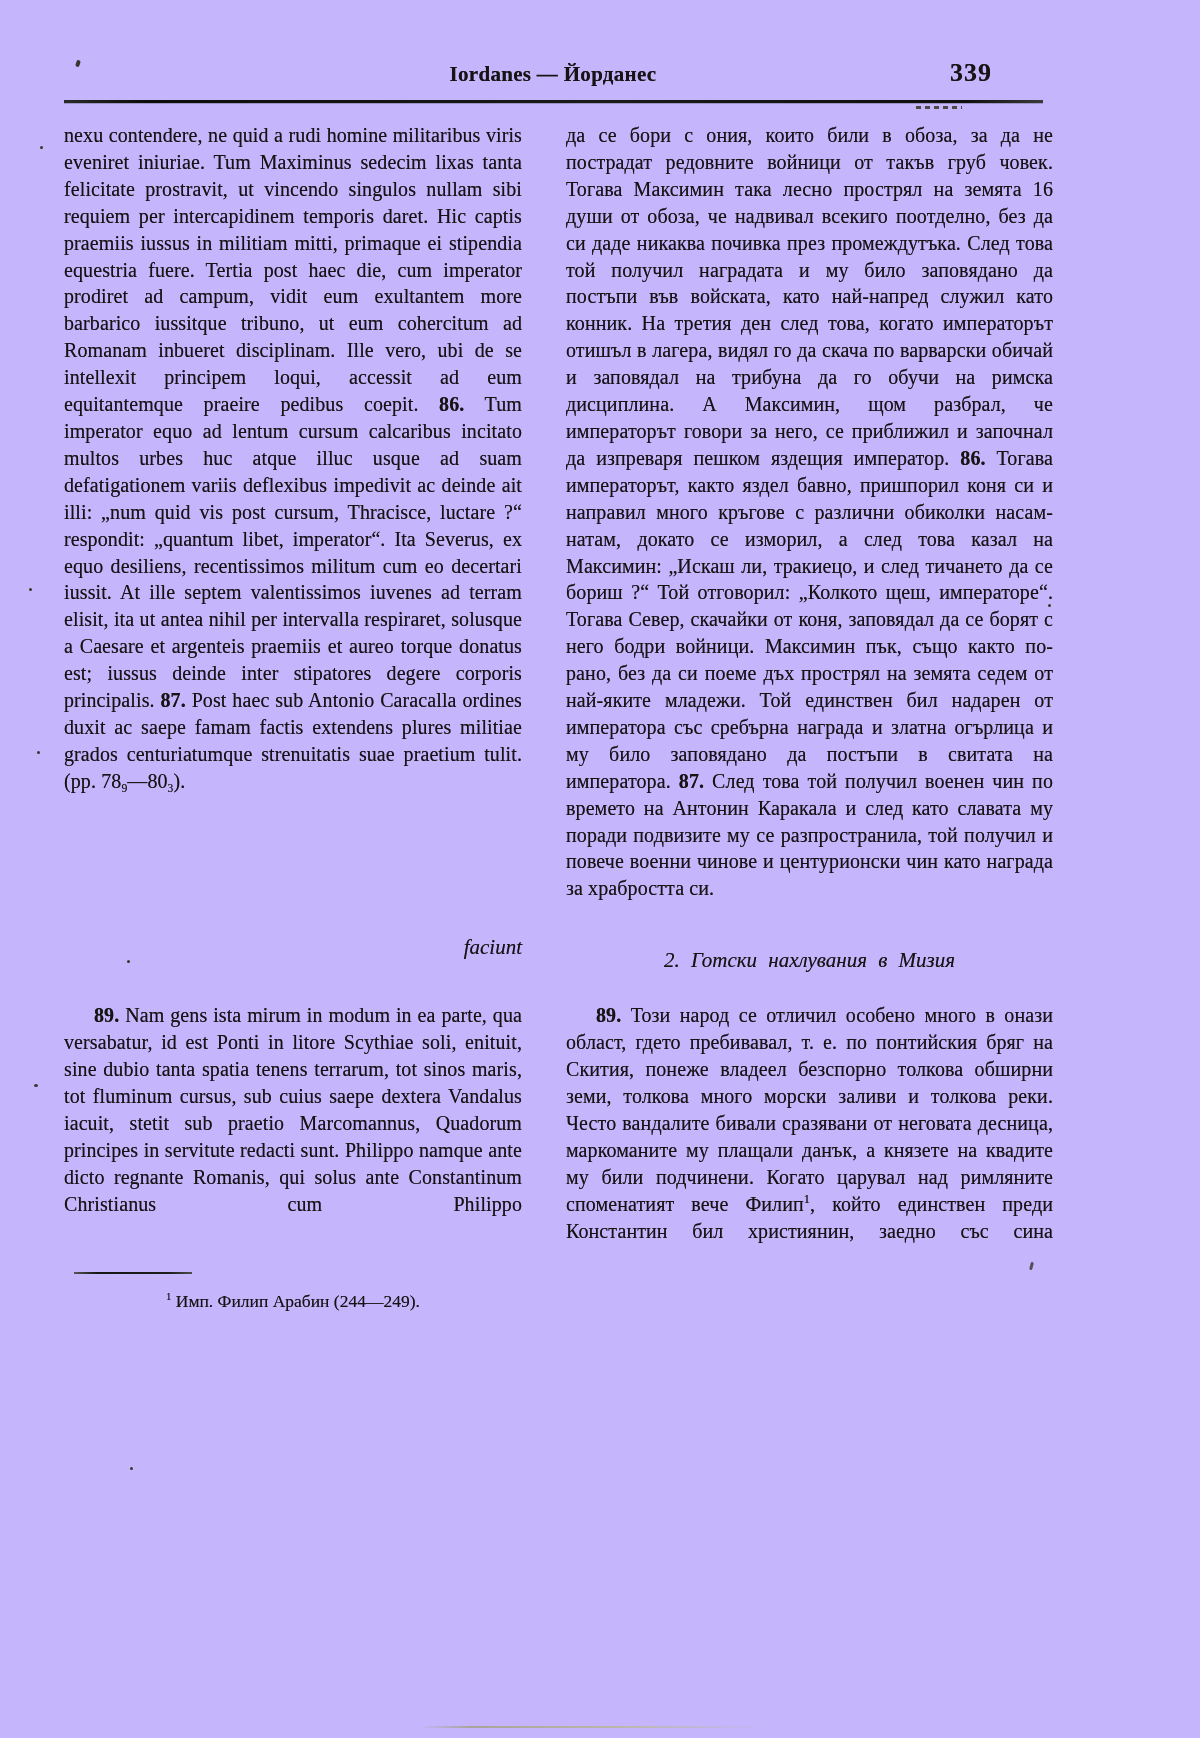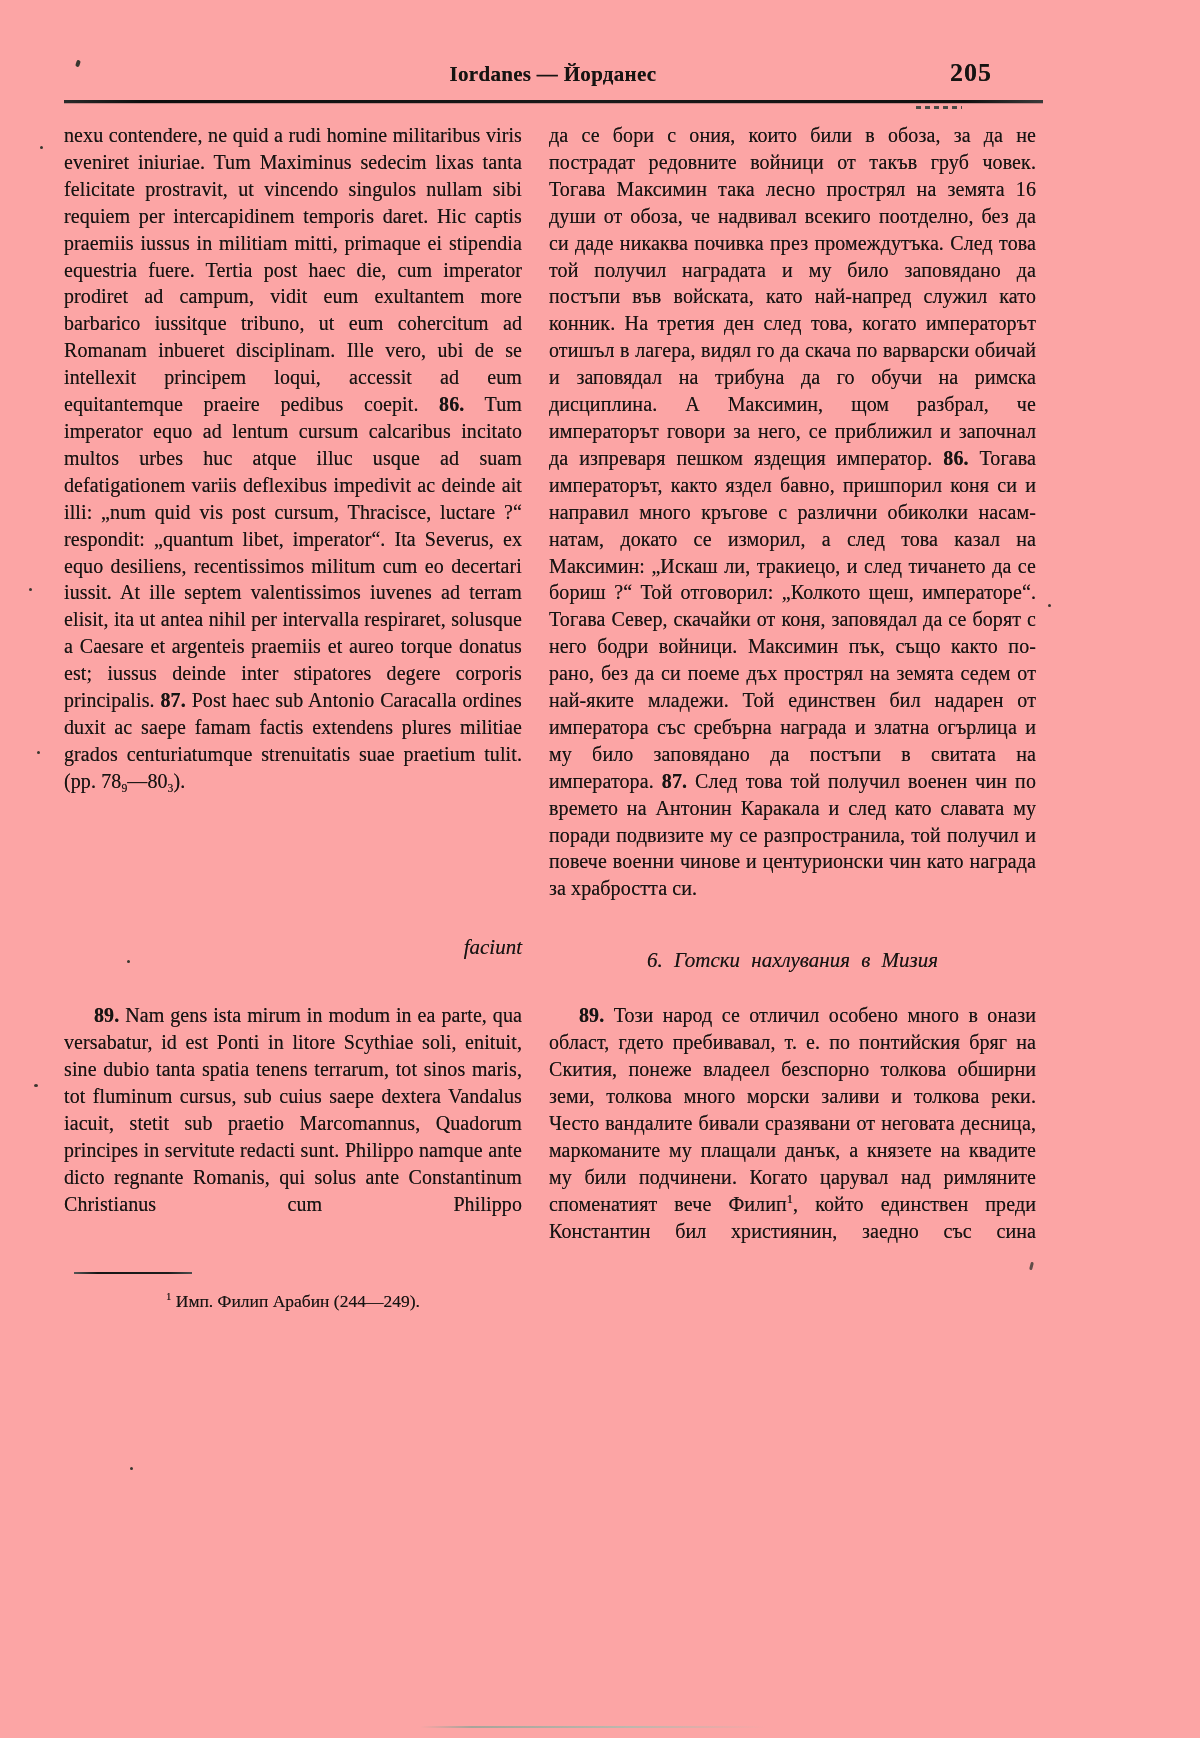--- a/index.html
+++ b/index.html
@@ -3,21 +3,21 @@
 <meta charset="utf-8">
 <style>
   html,body{margin:0;padding:0;}
   body{
     width:1200px;height:1738px;
     background:#fbfaf6;
     font-family:"Liberation Serif","DejaVu Serif",serif;
     color:#161412;
     overflow:hidden;
   }
-  .page{position:relative;width:1200px;height:1738px;background:#fca5a5;}
+  .page{position:relative;width:1200px;height:1738px;background:#c4b5fd;}
   
   .header{position:absolute;left:64px;top:62px;width:978px;height:40px;}
   .running-title{
     position:absolute;left:0;right:0;text-align:center;
     font-size:21px;font-weight:700;letter-spacing:.3px;
     text-shadow:0 0 .5px rgba(0,0,0,.6);
   }
   .page-number{
     position:absolute;right:50px;top:-4px;
     font-size:26px;font-weight:700;letter-spacing:1px;
@@ -28,21 +28,21 @@
     background:linear-gradient(90deg,#2a2a2a,#0d0d0d 8%,#1a1a1a 55%,#0f0f0f 92%,#3a3a3a);
     box-shadow:0 1px 0 rgba(40,40,40,.25);
   }
   .header-rule-dash{
     position:absolute;left:916px;top:106px;width:46px;height:3px;
     background:repeating-linear-gradient(90deg,#4a4a46 0 5px,transparent 5px 9px);
   }
   
   .text-grid{
     position:absolute;left:64px;top:122px;width:978px;
-    display:grid;grid-template-columns:458px 487px;column-gap:27px;
+    display:grid;grid-template-columns:458px 487px;column-gap:44px;
   }
   .para{
     margin:0;font-size:20px;line-height:26.9px;
     text-align:justify;letter-spacing:.1px;
     text-shadow:0 0 .5px rgba(0,0,0,.55);
   }
   .p89{text-indent:30px;text-align-last:justify;}
   .para b{font-weight:700;}
   .para sup,.footnote sup{font-size:62%;line-height:0;vertical-align:super;}
   .para sub{font-size:58%;line-height:0;vertical-align:-4px;}
@@ -81,36 +81,36 @@
     background:linear-gradient(90deg,transparent,#a8a49a 15%,#bcb8ae 60%,transparent);
   }
 </style>
 </head>
 <body>
 
 <div class="page">
 
   <div class="header">
     <div class="running-title">Iordanes — Йорданес</div>
-    <div class="page-number">205</div>
+    <div class="page-number">339</div>
   </div>
   <div class="header-rule"></div>
   <div class="header-rule-dash"></div>
 
   <div class="text-grid">
 
     <p class="para"><span>nexu contendere, ne quid a rudi homine militaribus viris eveniret iniuriae. Tum Maximinus sedecim lixas tanta felicitate prostravit, ut vincendo singulos nullam sibi requiem per intercapidinem temporis daret. Hic captis praemiis iussus in militiam mitti, primaque ei stipendia equestria fuere. Tertia post haec die, cum imperator prodiret ad campum, vidit eum exultantem more barbarico iussitque tribuno, ut eum cohercitum ad Romanam inbueret disciplinam. Ille vero, ubi de se intellexit principem loqui, accessit ad eum equitantemque praeire pedibus coepit. </span><b>86.</b><span> Tum imperator equo ad lentum cursum calcaribus incitato multos urbes huc atque illuc usque ad suam defatigationem variis deflexibus impedivit ac deinde ait illi: „num quid vis post cursum, Thracisce, luctare ?“ respondit: „quantum libet, imperator“. Ita Severus, ex equo desiliens, recentissimos militum cum eo decertari iussit. At ille septem valentissimos iuvenes ad terram elisit, ita ut antea nihil per intervalla respiraret, solusque a Caesare et argenteis praemiis et aureo torque donatus est; iussus deinde inter stipatores degere corporis principalis. </span><b>87.</b><span> Post haec sub Antonio Caracalla ordines duxit ac saepe famam factis extendens plures militiae grados centuriatumque strenuitatis suae praetium tulit. (pp. 78</span><sub>9</sub><span>—80</span><sub>3</sub><span>).</span></p>
 
     <p class="para"><span>да се бори с ония, които били в обоза, за да не пострадат редовните войници от такъв груб човек. Тогава Максимин така лесно прострял на земята 16 души от обоза, че надвивал всекиго поотделно, без да си даде никаква почивка през промеждутъка. След това той получил наградата и му било заповядано да постъпи във войската, като най-напред служил като конник. На третия ден след това, когато императорът отишъл в лагера, видял го да скача по варварски обичай и заповядал на трибуна да го обучи на римска дисциплина. А Максимин, щом разбрал, че императорът говори за него, се приближил и започнал да изпреваря пешком яздещия император. </span><b>86.</b><span> Тогава императорът, както яздел бавно, пришпорил коня си и направил много кръгове с различни обиколки насам-натам, докато се изморил, а след това казал на Максимин: „Искаш ли, тракиецо, и след тичането да се бориш ?“ Той отговорил: „Колкото щеш, императоре“. Тогава Север, скачайки от коня, заповядал да се борят с него бодри войници. Максимин пък, също както по-рано, без да си поеме дъх прострял на земята седем от най-яките младежи. Той единствен бил надарен от императора със сребърна награда и златна огърлица и му било заповядано да постъпи в свитата на императора. </span><b>87.</b><span> След това той получил военен чин по времето на Антонин Каракала и след като славата му поради подвизите му се разпространила, той получил и повече военни чинове и центурионски чин като награда за храбростта си.</span></p>
 
     <div class="cell-heading">
       <div class="heading-line2">faciunt</div>
     </div>
 
-    <div class="cell-heading cell-heading-bg">6. Готски нахлувания в Мизия</div>
+    <div class="cell-heading cell-heading-bg">2. Готски нахлувания в Мизия</div>
 
     <p class="para p89"><b>89.</b><span> Nam gens ista mirum in modum in ea parte, qua versabatur, id est Ponti in litore Scythiae soli, enituit, sine dubio tanta spatia tenens terrarum, tot sinos maris, tot fluminum cursus, sub cuius saepe dextera Vandalus iacuit, stetit sub praetio Marcomannus, Quadorum principes in servitute redacti sunt. Philippo namque ante dicto regnante Romanis, qui solus ante Constantinum Christianus cum Philippo</span></p>
 
     <p class="para p89"><b>89.</b><span> Този народ се отличил особено много в онази област, гдето пребивавал, т. е. по понтийския бряг на Скития, понеже владеел безспорно толкова обширни земи, толкова много морски заливи и толкова реки. Често вандалите бивали сразявани от неговата десница, маркоманите му плащали данък, а князете на квадите му били подчинени. Когато царувал над римляните споменатият вече Филип</span><sup>1</sup><span>, който единствен преди Константин бил християнин, заедно със сина</span></p>
 
     <div class="footnote-block">
       <div class="footnote-rule"></div>
       <p class="footnote"><sup>1</sup><span> Имп. Филип Арабин (244—249).</span></p>
     </div>
 

